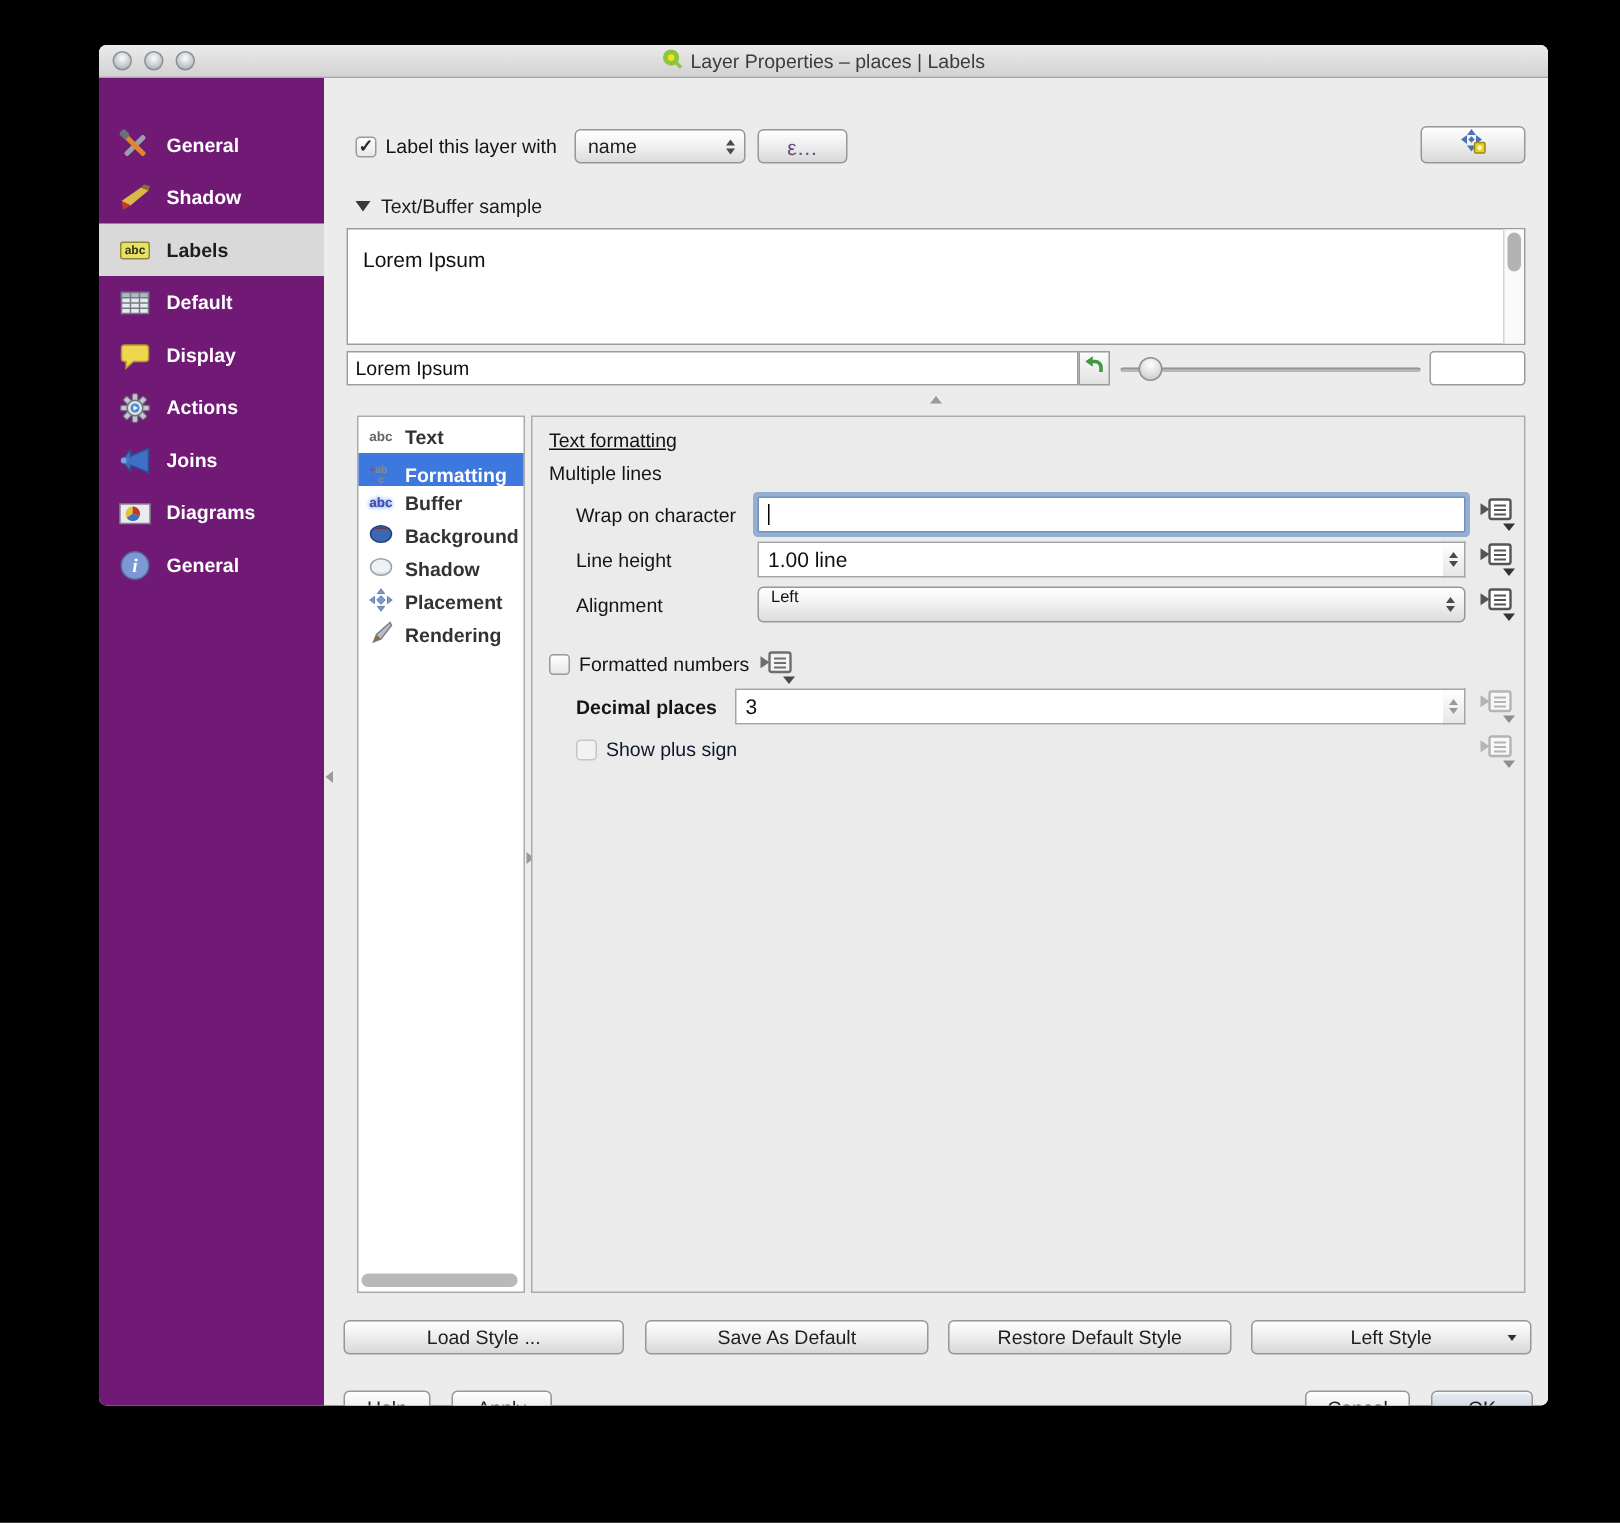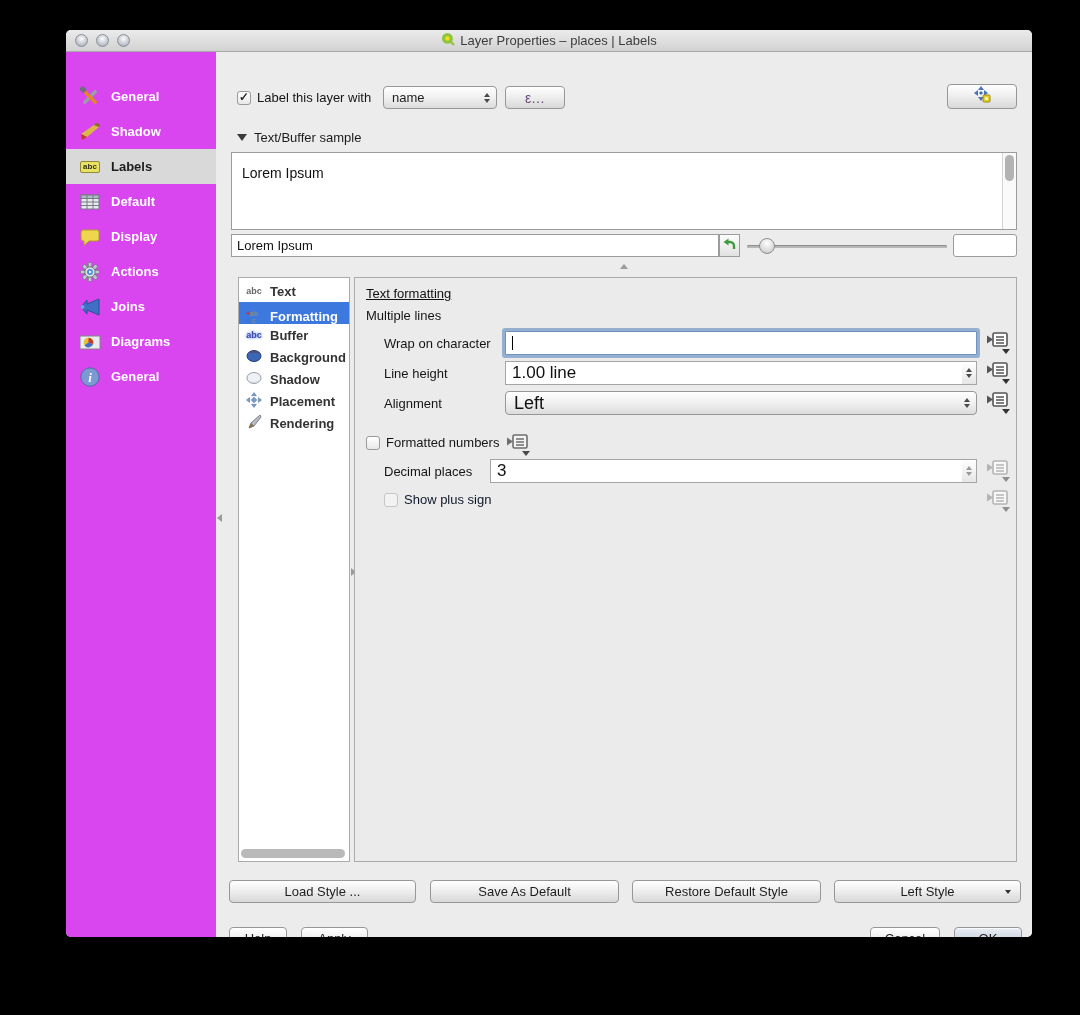--- a/index.html
+++ b/index.html
@@ -14,21 +14,21 @@
   .titlebar { position:absolute; left:0; top:0; right:0; height:22px;
     background:linear-gradient(#ebebeb,#d2d2d2); border-bottom:1px solid #a8a8a8;
     display:flex; align-items:center; justify-content:center; }
   .traffic { position:absolute; left:9px; top:4px; display:flex; gap:8px; }
   .light { width:13px; height:13px; border-radius:50%;
     background:radial-gradient(circle at 50% 35%, #fdfdfd, #b9bec7 70%, #8d939e);
     border:1px solid #8b8f98; }
   .title { font-size:13px; color:#3c3c3c; display:flex; align-items:center; gap:5px; }
 
   
-  .sidebar { position:absolute; left:0; top:22px; width:150px; bottom:0; background:#d946ef; }
+  .sidebar { position:absolute; left:0; top:22px; width:150px; bottom:0; background:#701a75; }
   .side-item { position:relative; height:35px; display:flex; align-items:center; gap:9px;
     padding-left:12px; color:#fff; font-size:13px; font-weight:bold; cursor:default; }
   .side-item.selected { background:#d9d9d9; color:#1d1d1d; }
   .side-icon { width:24px; height:24px; display:flex; align-items:center; justify-content:center; flex:0 0 24px; }
   .labels-tag { background:#e9e164; border:1px solid #8f8a33; border-radius:2px; color:#33321a;
     font-size:8px; font-weight:bold; padding:0 2px; line-height:10px; position:relative; }
 
   
   .content { position:absolute; left:150px; top:22px; right:0; bottom:0; background:#ececec; }
   .chk { width:14px; height:14px; border:1px solid #9a9a9a; border-radius:3px;
@@ -84,28 +84,28 @@
   .icon-fmt .r { color:#c0392b; } .icon-fmt .b { color:#3c6fd0; } .icon-fmt .g { color:#8a8a8a; }
   .icon-buffer { color:#44a; text-shadow:0 0 3px #88b4f0, 0 0 3px #88b4f0; }
   .hscroll { position:absolute; left:2px; bottom:3px; width:106px; height:9px; }
   .hthumb { width:104px; height:9px; background:#b9b9b9; border-radius:5px; }
 
   .panel { position:absolute; left:138px; top:225px; width:663px; height:585px;
     background:#ebebeb; border:1px solid #ababab;padding-left:40px; }
   .panel-h { position:absolute; left:11px; top:8px; font-size:13px; color:#111; text-decoration:underline; }
   .plabel { position:absolute; font-size:13px; color:#151515; }
   .plabel.dim { color:#0f172a; }
-  .field { position:absolute; background:#fff; border:1px solid #a5a5a5; font-size:17px; color:#111;
+  .field { position:absolute; background:#fff; border:1px solid #a5a5a5; font-size:14px; color:#111;
     display:flex; align-items:center; padding:0 6px; }
   .field.focused { border:1px solid #6f93bd; box-shadow:0 0 0 3px rgba(120,155,200,.75); border-radius:1px; }
   .caret { width:1px; height:14px; background:#000; }
   .spin { position:absolute; width:15px; background:linear-gradient(#fff,#e6e6e6); border:1px solid #a5a5a5;
     border-left:none; display:flex; flex-direction:column; align-items:center; justify-content:center; gap:2px; }
   .combo { position:absolute; background:linear-gradient(#ffffff,#f2f2f2 45%,#dcdcdc); border:1px solid #979797;
-    border-radius:4px; font-size:18px; color:#111; display:flex; align-items:flex-end; padding:0 8px; }
+    border-radius:4px; font-size:11px; color:#111; display:flex; align-items:flex-start; padding:0 8px; }
 
   .dd-icon { width:26px; height:25px; position:relative; }
   .dd-icon svg { position:absolute; left:0; top:0; }
 
   .fmt-check { position:absolute; display:flex; align-items:center; gap:6px; font-size:13px; color:#151515; }
 
   .mini-arrow { position:absolute; width:0; height:0; }
 
   
   .fbtn { position:absolute; height:23px; }
@@ -410,21 +410,21 @@
         <span class="dd-icon" style="position:relative; top:2px;">
           <svg width="26" height="26" viewBox="0 0 26 26">
             <rect x="8" y="3" width="14" height="13" rx="1.5" fill="#f4f4f4" stroke="#6e6e6e" stroke-width="1.6"></rect>
             <path d="M11 7 h8 M11 10 h8 M11 13 h8" stroke="#6e6e6e" stroke-width="1.4"></path>
             <path d="M8 9.5 L2 5.5 v8 z" fill="#6e6e6e"></path>
             <path d="M17 19 h8 l-4 5 z" fill="#4a4a4a"></path>
           </svg>
         </span>
       </div>
 
-      <div class="plabel" style="left:29px; top:186px;">Decimal places</div>
+      <div class="plabel" style="left:29px; top:186px;font-weight:bold;">Decimal places</div>
       <div class="field" style="left:135px; top:181px; width:473px; height:24px;">
         <span>3</span>
       </div>
       <div class="spin" style="left:607px; top:181px; height:24px;">
         <span class="tri-up" style="border-bottom-color:#9a9a9a;"></span>
           <span class="tri-down" style="border-top-color:#9a9a9a;"></span>
       </div>
       <div class="dd-icon" style="position:absolute; left:630px; top:180px;">
         <svg width="26" height="26" viewBox="0 0 26 26">
           <rect x="8" y="3" width="14" height="13" rx="1.5" fill="#f8f8f8" stroke="#b4b4b4" stroke-width="1.6"></rect>

